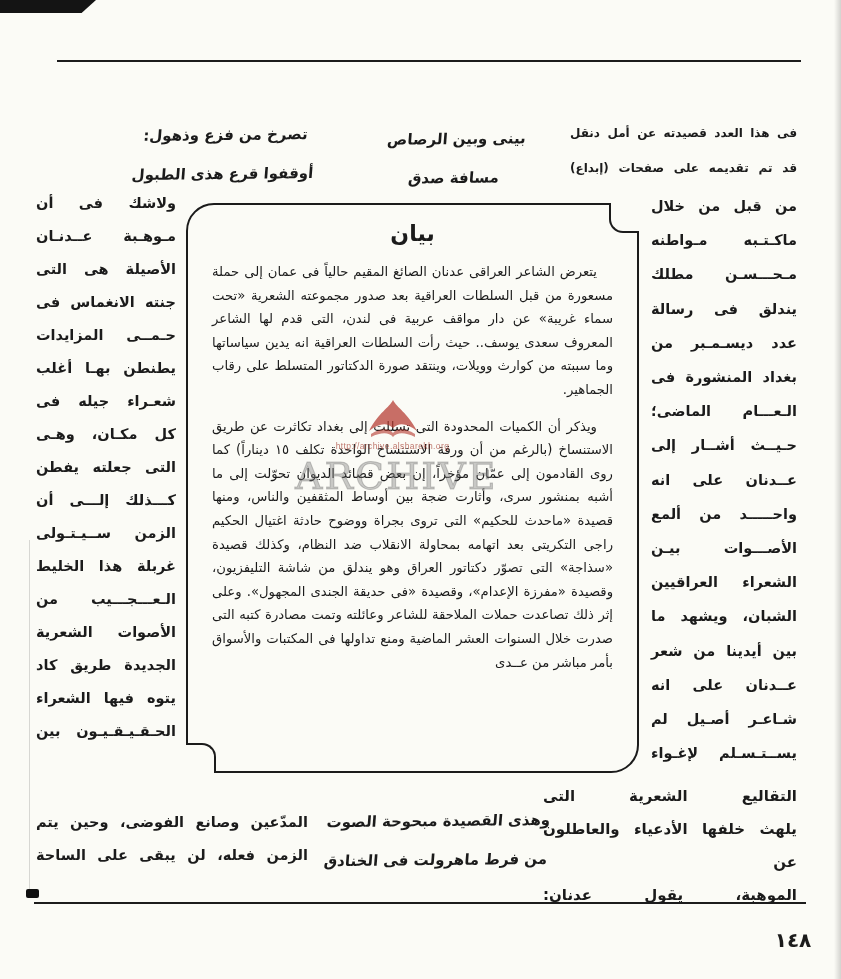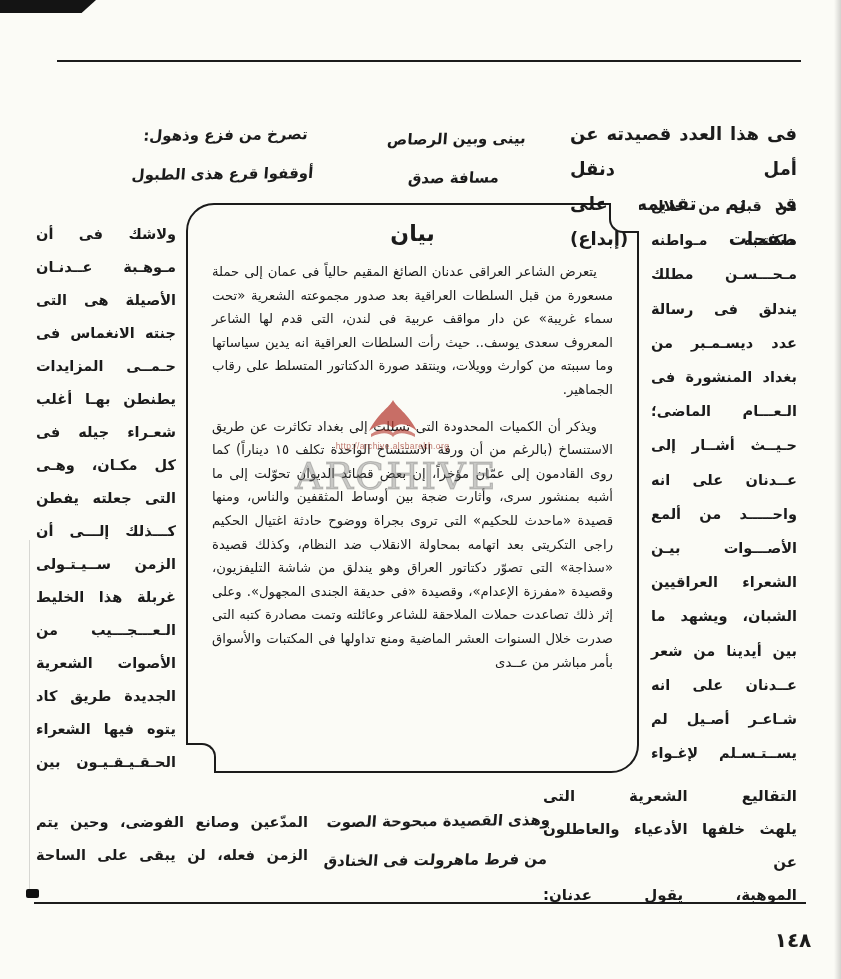--- a/index.html
+++ b/index.html
@@ -17,26 +17,26 @@
   .rule-top    { position:absolute; left:57px; top:60px; width:744px; height:2px; background:#1c1c1c; }
   .rule-bottom { position:absolute; left:34px; top:902px; width:772px; height:2px; background:#1c1c1c; }
   .edge-right  { position:absolute; left:834px; top:0; width:7px; height:979px;
                  background:linear-gradient(to right, rgba(0,0,0,0), rgba(0,0,0,0.16)); }
   .edge-left   { position:absolute; left:29px; top:540px; width:1px; height:350px; background:rgba(0,0,0,0.14); }
   .speck       { position:absolute; left:26px; top:889px; width:13px; height:9px; background:#101010; border-radius:2px; }
 
   
   .coltext > div { font-weight:bold; text-align:justify; text-align-last:justify; }
   .rc-intro { position:absolute; right:44px; top:116px; width:240px; }
-  .rc-intro > div { font-size:18px;   line-height:35px;margin-left:13px; }
+  .rc-intro > div { font-size:12px;   line-height:35px;margin-left:13px; }
   .rc-mid   { position:absolute; right:44px; top:189px; width:146px; }
   .rc-mid > div   { font-size:14.5px; line-height:34.2px; }
   .rc-outro { position:absolute; right:44px; top:780px; width:254px; }
   .rc-outro > div { font-size:15px;   line-height:33px; }
-  .lc       { position:absolute; left:36px;  top:218px; width:140px; }
+  .lc       { position:absolute; left:36px;  top:187px; width:140px; }
   .lc > div       { font-size:14.5px; line-height:33px; }
   .lc-outro { position:absolute; left:36px;  top:806px; width:272px; }
   .lc-outro > div { font-size:14.5px; line-height:33px; }
 
   
   .poem { position:absolute; transform:skewX(-5deg) rotate(-0.6deg); }
   .poem > div { font-weight:bold; font-size:15px; line-height:39px; text-align:center; }
   .poem-tl { left:104px; top:116px; width:240px; }
   .poem-tc { left:374px; top:120px; width:162px; }
   .poem-bc { left:320px; top:802px; width:234px; }

